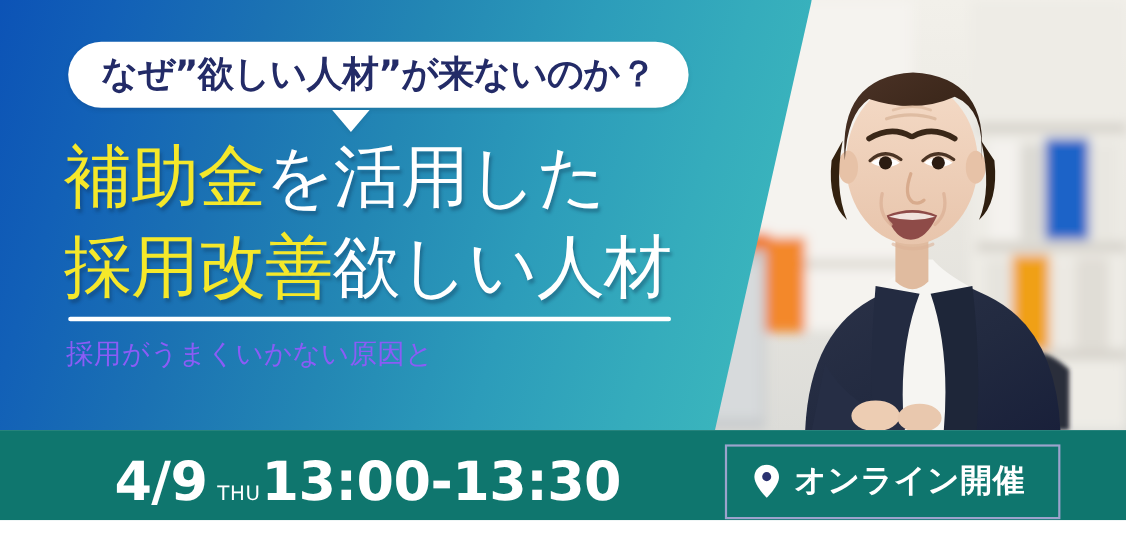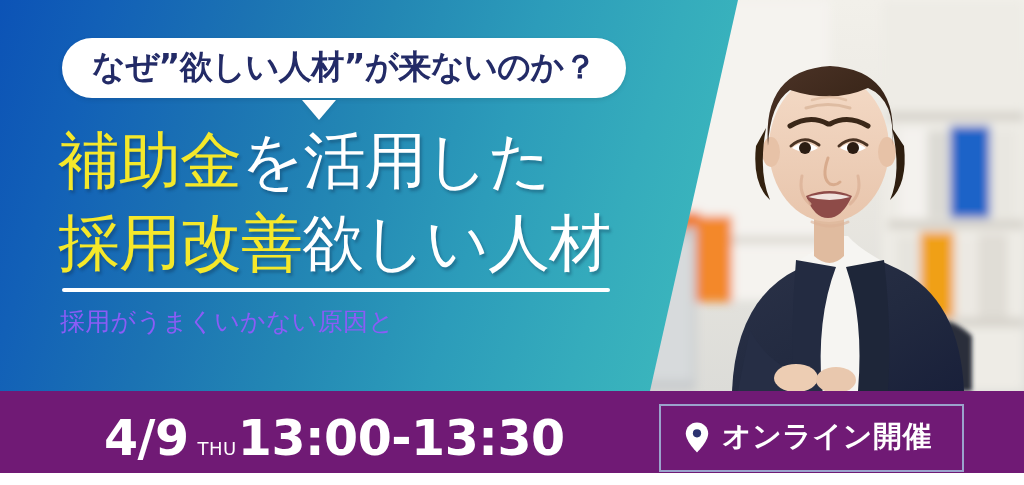--- a/index.html
+++ b/index.html
@@ -133,21 +133,21 @@
     letter-spacing: 0.3px;
   }
 
   
   .bottom-bar {
     position: absolute;
     left: 0;
     top: 391px;
     width: 1024px;
     height: 94px;
-    background: #701a75;
+    background: #0f766e;
     z-index: 6;
   }
   .date-block {
     position: absolute;
     left: 104px;
     top: 50%;
     transform: translateY(-50%);
     display: flex;
     align-items: baseline;
     color: #ffffff;

